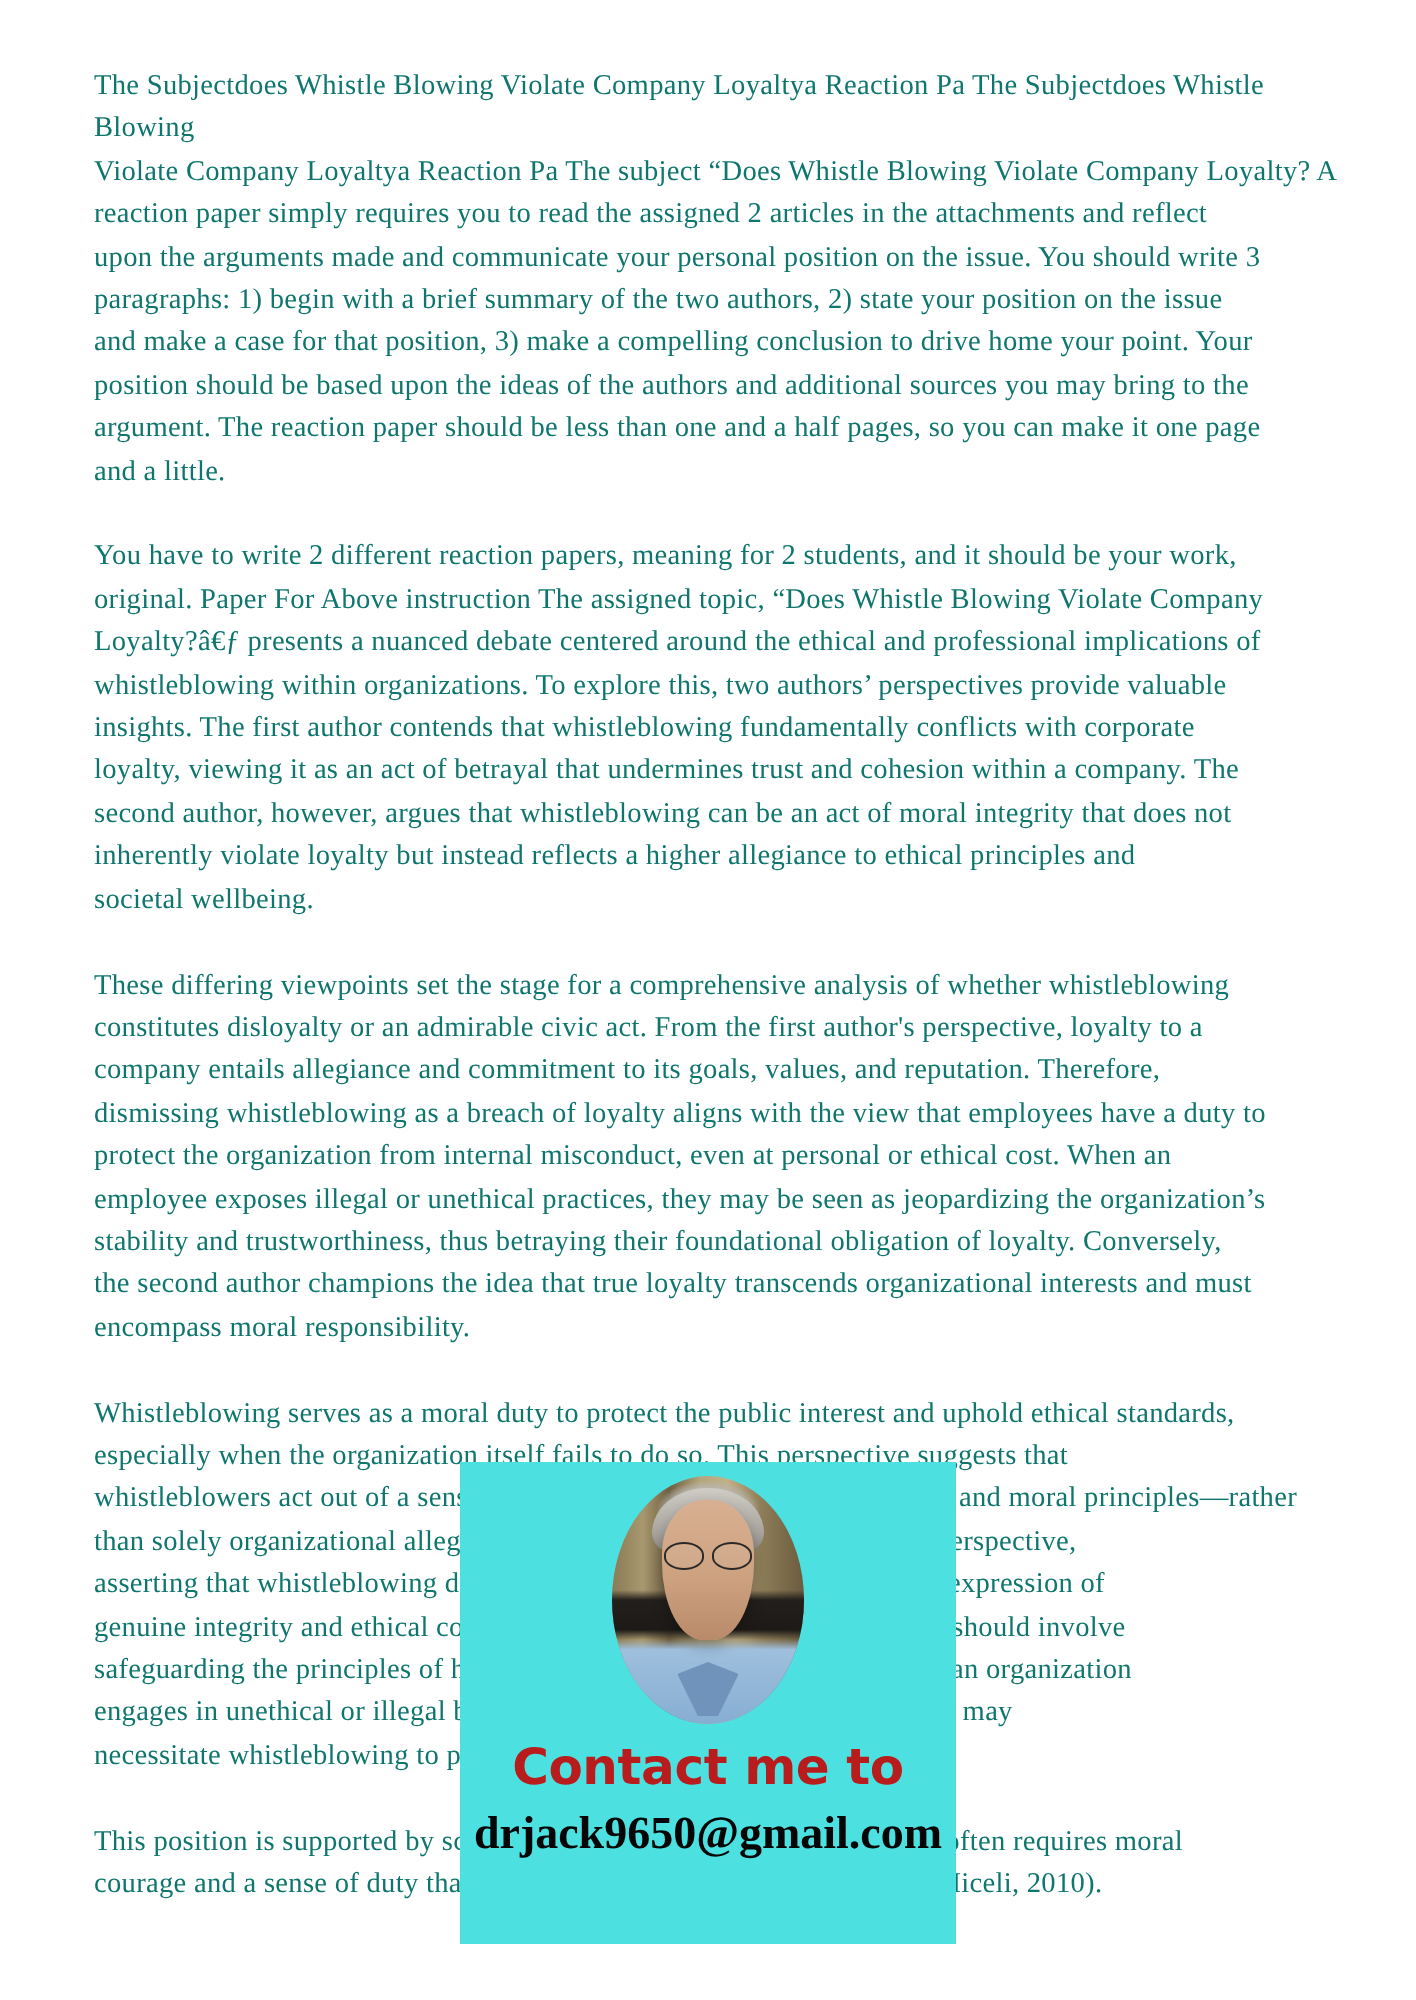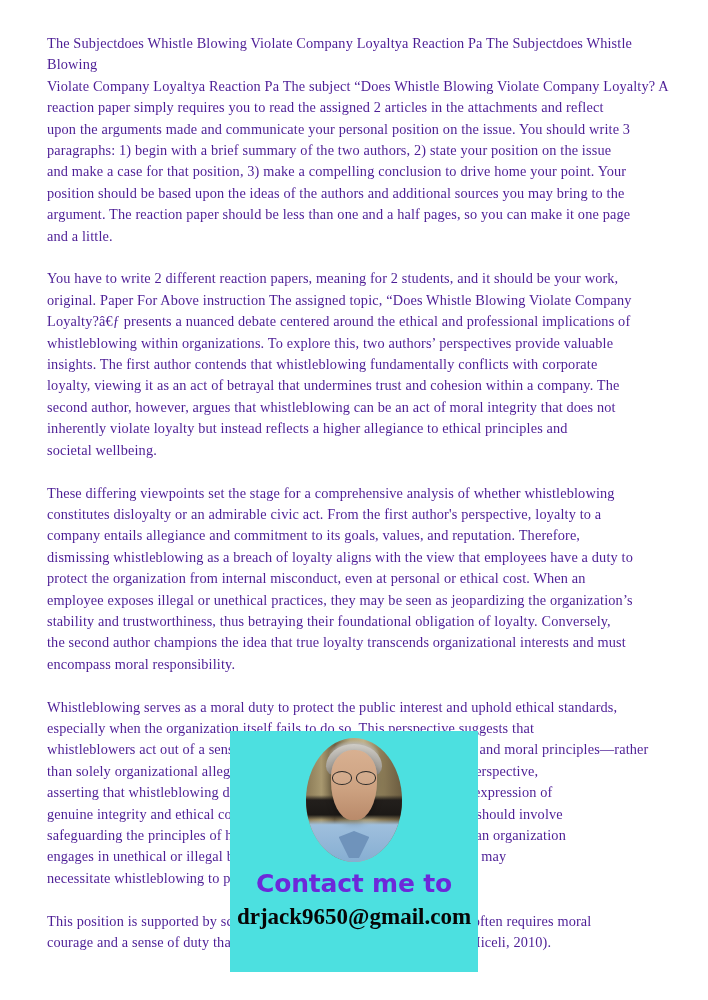--- a/index.html
+++ b/index.html
@@ -20,21 +20,21 @@
   .doc-body {
     position: absolute;
     left: 47px;
     top: 33px;
     width: 628px;
   }
   .para {
     margin: 0 0 21.4px 0;
     font-size: 14.3px;
     line-height: 21.4px;
-    color: #4c1d95;
+    color: #0f766e;
     text-align: left;
     white-space: pre-wrap;
     letter-spacing: 0.01em;
     -webkit-font-smoothing: antialiased;
   }
   .para:last-child { margin-bottom: 0; }
 
   
   .contact-card {
     position: absolute;
@@ -133,21 +133,21 @@
     background: #6f93bb;
     clip-path: polygon(50% 0%, 100% 22%, 66% 100%, 34% 100%, 0% 22%);
   }
 
   .card-headline {
     margin-top: 7px;
     font-family: "DejaVu Sans", "Liberation Sans", sans-serif;
     font-weight: 700;
     font-size: 25px;
     line-height: 29px;
-    color: #6d28d9;
+    color: #b91c1c;
     text-align: center;
     letter-spacing: -0.2px;
   }
   .card-email {
     margin-top: 6px;
     font-family: Liberation Serif, serif;
     font-weight: 700;
     font-size: 23px;
     line-height: 26px;
     color: #060606;

